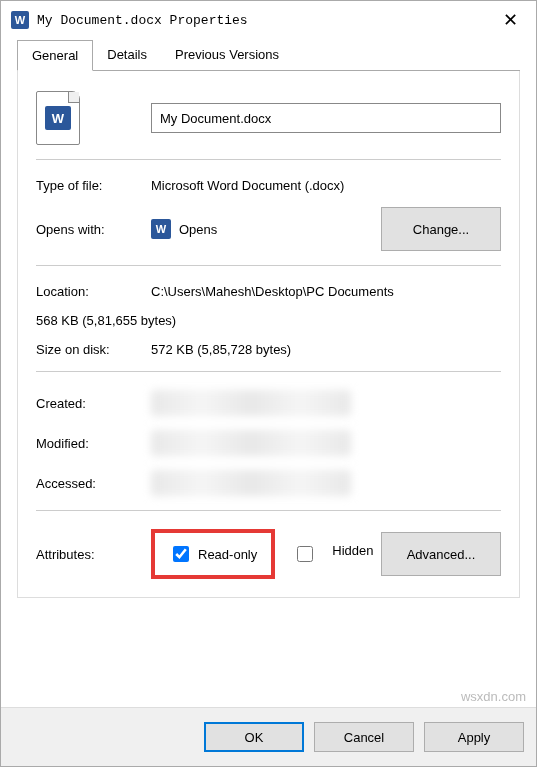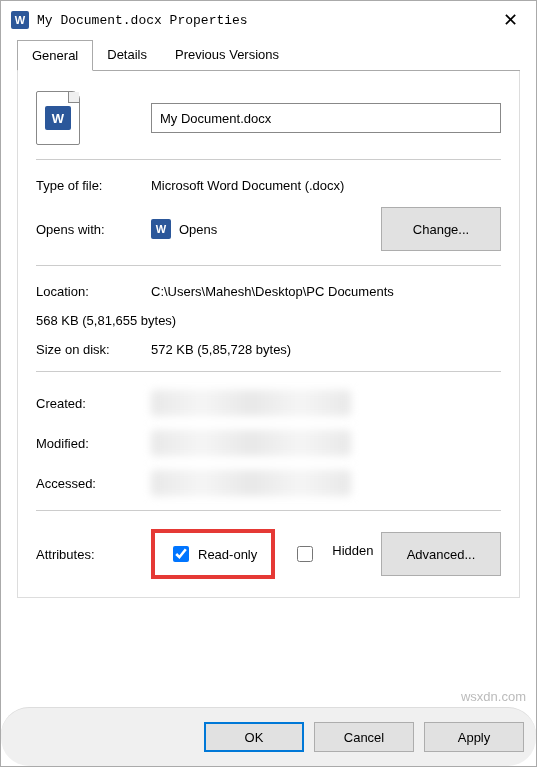--- a/index.html
+++ b/index.html
@@ -35,21 +35,21 @@
     .opens-with { display: flex; align-items: center; gap: 8px; flex: 1; }
     .opens-with .mini-word { width: 20px; height: 20px; background: #2b579a; color: #fff; display: flex; align-items: center; justify-content: center; font-weight: bold; font-size: 11px; border-radius: 2px; }
     
     .change-btn, .advanced-btn { width: 120px; height: 44px; background: #e1e1e1; border: 1px solid #adadad; cursor: default; font-size: 13px; }
     
     .attributes-row { display: flex; align-items: center; margin-top: 8px; }
     .highlight-box { border: 4px solid #e53935; padding: 10px 14px; display: flex; align-items: center; gap: 6px; }
     .chk { width: 16px; height: 16px; }
     .hidden-box { display: flex; align-items: flex-start; gap: 16px; margin-left: 18px; }
     
-    .button-bar { position: absolute; bottom: 0; left: 0; right: 0; padding: 14px 12px; display: flex; justify-content: flex-end; gap: 10px; background: #f0f0f0; border-top: 1px solid #ddd; border-radius: 28px; }
+    .button-bar { position: absolute; bottom: 0; left: 0; right: 0; padding: 14px 12px; display: flex; justify-content: flex-end; gap: 10px; background: #f0f0f0; border-top: 1px solid #ddd; }
     .dlg-btn { width: 100px; height: 30px; background: #e1e1e1; border: 1px solid #adadad; font-size: 13px; cursor: default; }
     .dlg-btn.primary { border: 2px solid #0078d7; }
     
     .watermark { position: absolute; right: 10px; bottom: 62px; font-size: 13px; color: #bbb; }
   </style>
 </head>
 <body>
 
 <div class="titlebar">
   <div class="word-icon-small">W</div>

